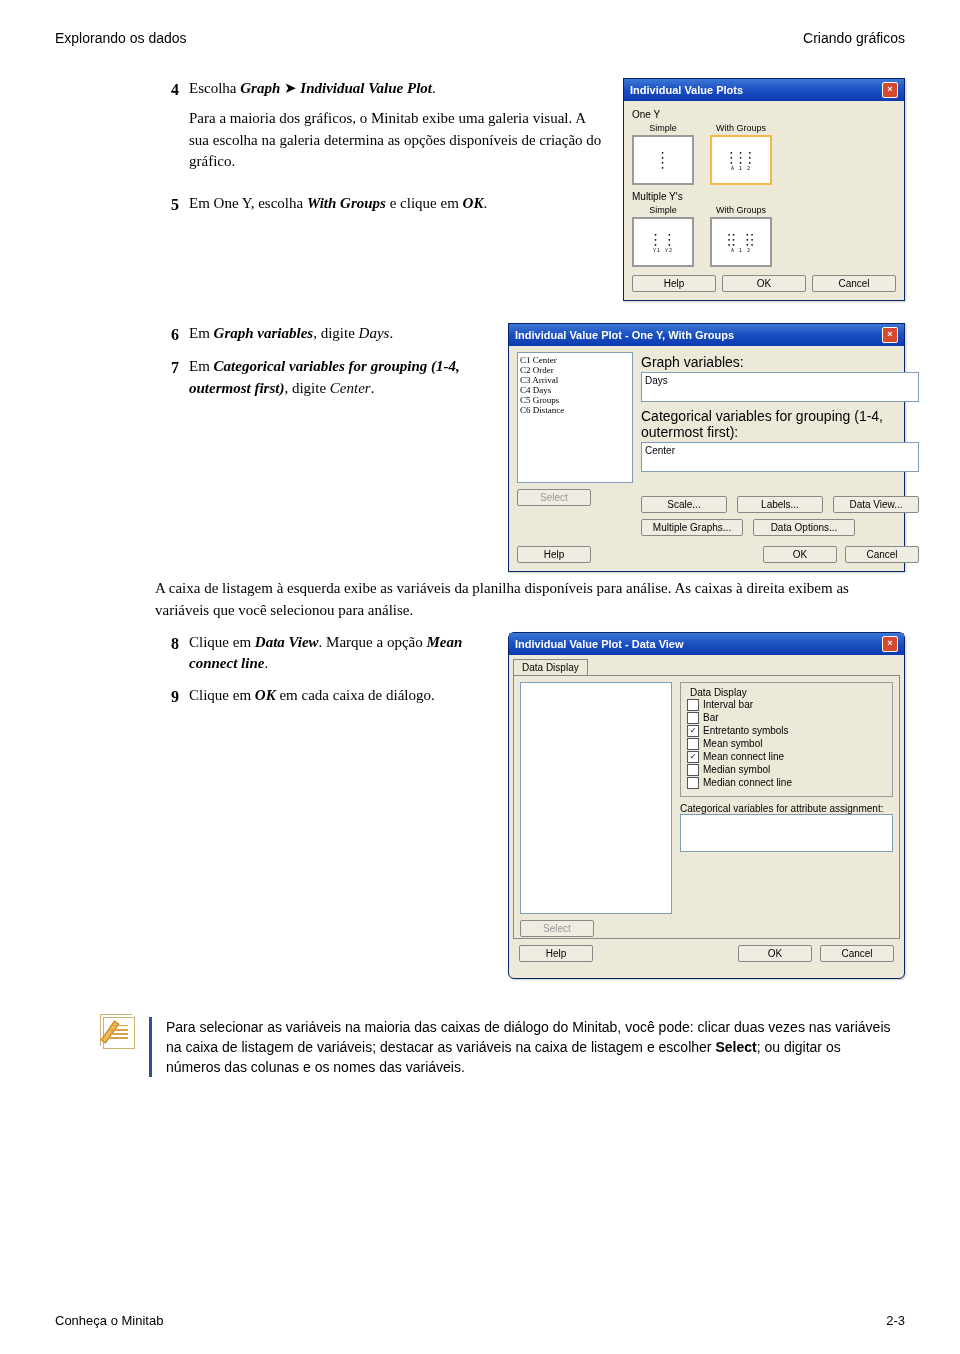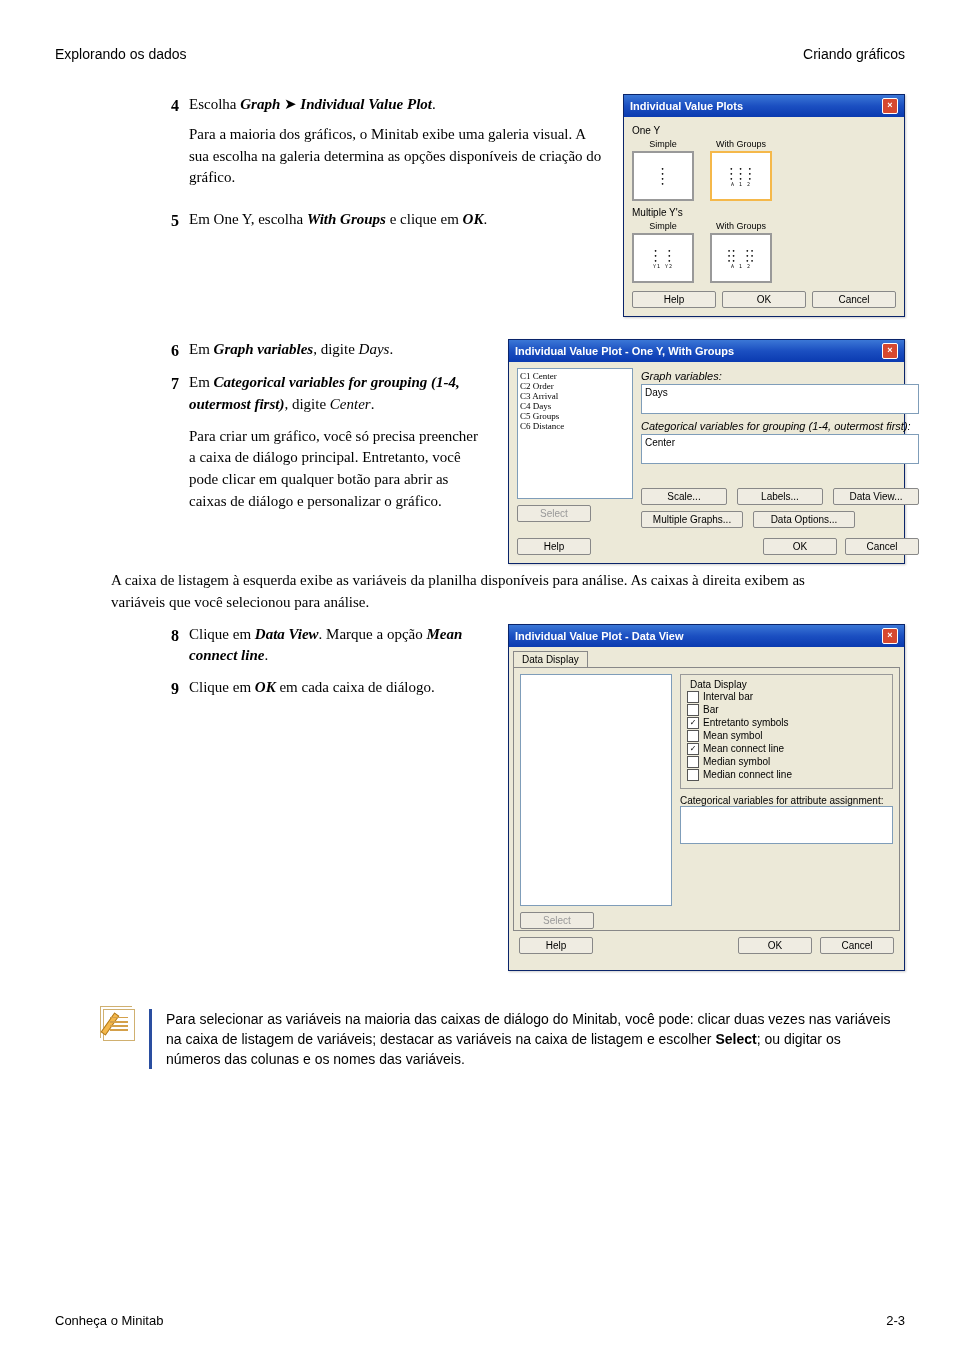--- a/index.html
+++ b/index.html
@@ -7,21 +7,21 @@
     font-size: 15px;
     color: #000;
     margin: 0;
     padding: 0;
     width: 960px;
     height: 1354px;
     position: relative;
     background: #fff;
   }
   .page {
-    padding: 46px 55px 30px 55px;
+    padding: 30px 55px 30px 55px;
     box-sizing: border-box;
     height: 100%;
     position: relative;
   }
   .headers {
     display: flex;
     justify-content: space-between;
     font-size: 14px;
     margin-bottom: 32px;
     font-family: Arial, sans-serif;
@@ -124,30 +124,30 @@
   .dlg1 .btn-row .win-btn { flex:1;}
   
   .dlg2 { width: 395px; }
   .dlg2 .dlg-body { display:flex; gap:8px; }
   .dlg2 .varlist {
     background:#fff; border:1px solid #7f9db9; width:110px; height:125px;
     font-family:Tahoma; font-size:9px; padding:2px;
   }
   .dlg2 .varlist div { white-space:nowrap;}
   .dlg2 .right { flex:1; }
-  .dlg2 .lbl { font-size:11px; margin-top:2px; margin-bottom:2px;font-style:italic;}
+  .dlg2 .lbl { font-size:14px; margin-top:2px; margin-bottom:2px;}
   .dlg2 .btn-grid { display:flex; gap:10px; margin-top:24px;}
   .dlg2 .btn-grid .win-btn { width:72px;}
   .dlg2 .btn-grid2 { display:flex; gap:10px; margin-top:6px;}
   .dlg2 .btn-grid2 .win-btn { width:88px;}
   .dlg2 .footer { display:flex; justify-content:space-between; margin-top:10px; gap:6px;}
   .dlg2 .footer .win-btn { width:60px;}
   .dlg2 .left-col { display:flex; flex-direction:column; gap:6px;}
   
-  .dlg3 { width: 395px; height:345px; }
+  .dlg3 { width: 395px; height:345px;border-radius:6px; }
   .dlg3 .tabrow { padding:4px 4px 0 4px; }
   .dlg3 .tab {
     display:inline-block; background:#ece9d8; border:1px solid #888; border-bottom:none;
     padding:2px 8px; font-size:10px;
   }
   .dlg3 .tab-panel {
     border:1px solid #888; margin:0 4px; height:250px; padding:6px;
     display:flex; gap:8px;
   }
   .dlg3 .emptylist { background:#fff; border:1px solid #7f9db9; width:150px; height:230px;}
@@ -274,21 +274,20 @@
     <div class="step">
       <div class="step-num">6</div>
       <div class="step-body">
         <span>Em </span><b>Graph variables</b><span>, digite </span><em>Days</em><span>.</span>
       </div>
     </div>
     <div class="step">
       <div class="step-num">7</div>
       <div class="step-body">
         <span>Em </span><b>Categorical variables for grouping (1-4, outermost first)</b><span>, digite </span><em>Center</em><span>.</span>
-        <div class="para" style="margin-top:10px;">Para criar um gráfico, você só precisa preencher a caixa de diálogo principal. Entretanto, você pode clicar em qualquer botão para abrir as caixas de diálogo e personalizar o gráfico.</div>
       </div>
     </div>
   </div>
 
   <div class="dialog dlg2">
     <div class="dlg-titlebar">
       <span>Individual Value Plot - One Y, With Groups</span>
       <span class="dlg-close">×</span>
     </div>
     <div class="dlg-body">
@@ -323,21 +322,21 @@
           <div style="display:flex; gap:8px;">
             <div class="win-btn">OK</div>
             <div class="win-btn">Cancel</div>
           </div>
         </div>
       </div>
     </div>
   </div>
 </div>
 
-<div class="para indent" style="margin-left:56px; margin-top:6px; max-width:710px;">A caixa de listagem à esquerda exibe as variáveis da planilha disponíveis para análise. As caixas à direita exibem as variáveis que você selecionou para análise.</div>
+<div class="para indent" style="margin-left:100px; margin-top:6px; max-width:710px;">A caixa de listagem à esquerda exibe as variáveis da planilha disponíveis para análise. As caixas à direita exibem as variáveis que você selecionou para análise.</div>
 
 <div class="row" style="margin-top:6px;">
   <div class="col-text" style="max-width:330px; margin-left:110px;">
     <div class="step">
       <div class="step-num">8</div>
       <div class="step-body">
         <span>Clique em </span><b>Data View</b><span>. Marque a opção </span><b>Mean connect line</b><span>.</span>
       </div>
     </div>
     <div class="step">

